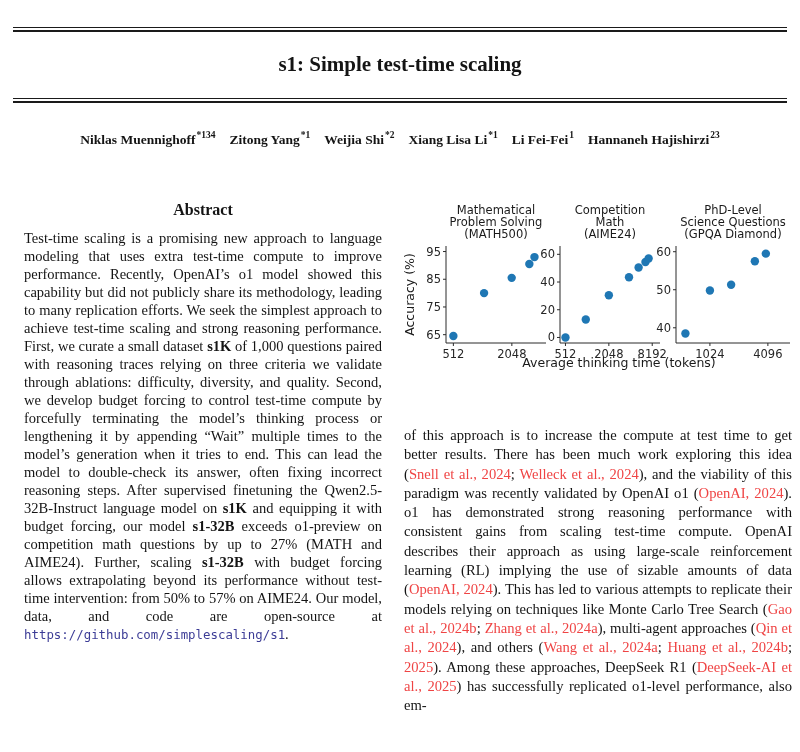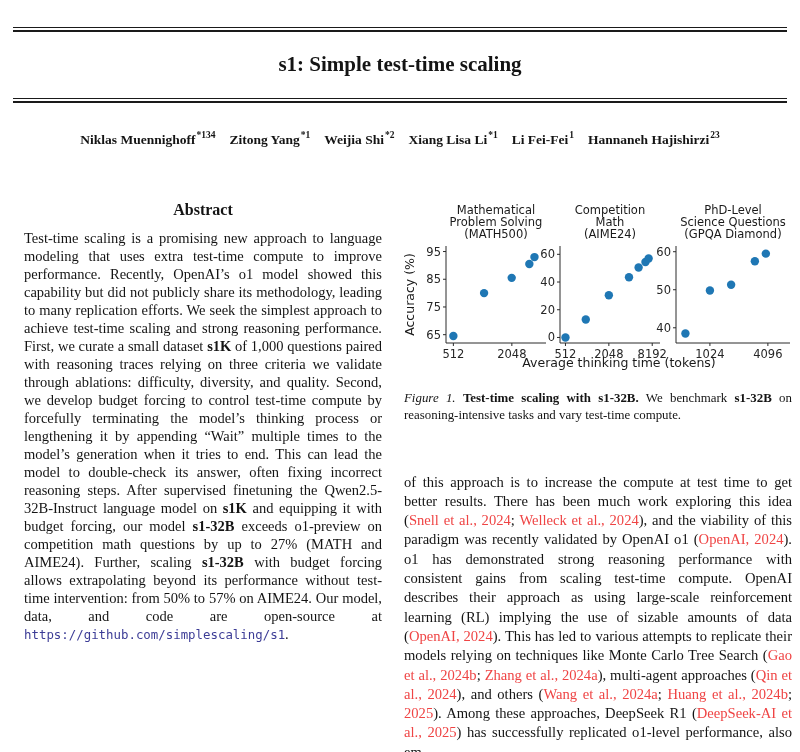--- a/index.html
+++ b/index.html
@@ -152,16 +152,15 @@
           <text x="267" y="54.705882352941174" text-anchor="end" class="fig-tick">60</text>
           <circle cx="281.4228757613993" cy="132.49019607843138" r="4.2" fill="#1f77b4"></circle>
           <circle cx="305.9204373754823" cy="89.5058823529412" r="4.2" fill="#1f77b4"></circle>
           <circle cx="327.1176887765922" cy="83.80000000000001" r="4.2" fill="#1f77b4"></circle>
           <circle cx="350.86876782321684" cy="60.21568627450981" r="4.2" fill="#1f77b4"></circle>
           <circle cx="361.8399113269014" cy="52.6078431372549" r="4.2" fill="#1f77b4"></circle>
         </g>
         <text text-anchor="middle" class="fig-label" transform="translate(10,93.5) rotate(-90)">Accuracy (%)</text>
         <text x="215" y="166" text-anchor="middle" class="fig-label">Average thinking time (tokens)</text>
       </svg>
-    <p class="caption"><span class="seg-i">Figure 1.</span><span> </span><span class="seg-b">Test-time scaling with s1-32B.</span><span> We benchmark </span><span class="seg-b">s1-32B</span><span> on reasoning-intensive tasks and vary test-time compute.</span></p>
     <p class="body-text"><span>of this approach is to increase the compute at test time to get better results. There has been much work exploring this idea (</span><span class="seg-cite">Snell et al., 2024</span><span>; </span><span class="seg-cite">Welleck et al., 2024</span><span>), and the viability of this paradigm was recently validated by OpenAI o1 (</span><span class="seg-cite">OpenAI, 2024</span><span>). o1 has demonstrated strong reasoning performance with consistent gains from scaling test-time compute. OpenAI describes their approach as using large-scale reinforcement learning (RL) implying the use of sizable amounts of data (</span><span class="seg-cite">OpenAI, 2024</span><span>). This has led to various attempts to replicate their models relying on techniques like Monte Carlo Tree Search (</span><span class="seg-cite">Gao et al., 2024b</span><span>; </span><span class="seg-cite">Zhang et al., 2024a</span><span>), multi-agent approaches (</span><span class="seg-cite">Qin et al., 2024</span><span>), and others (</span><span class="seg-cite">Wang et al., 2024a</span><span>; </span><span class="seg-cite">Huang et al., 2024b</span><span>; </span><span class="seg-cite">2025</span><span>). Among these approaches, DeepSeek R1 (</span><span class="seg-cite">DeepSeek-AI et al., 2025</span><span>) has successfully replicated o1-level performance, also em-</span></p>
   </div>
 </div>
 
 </body></html>

